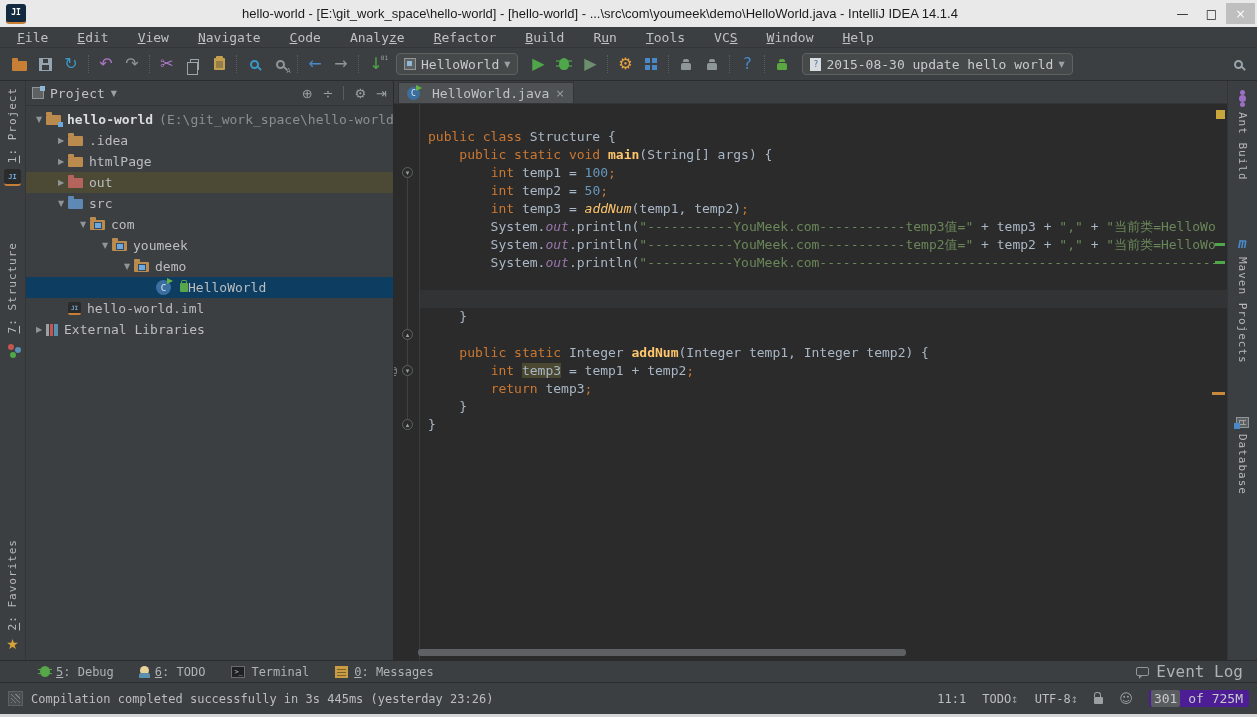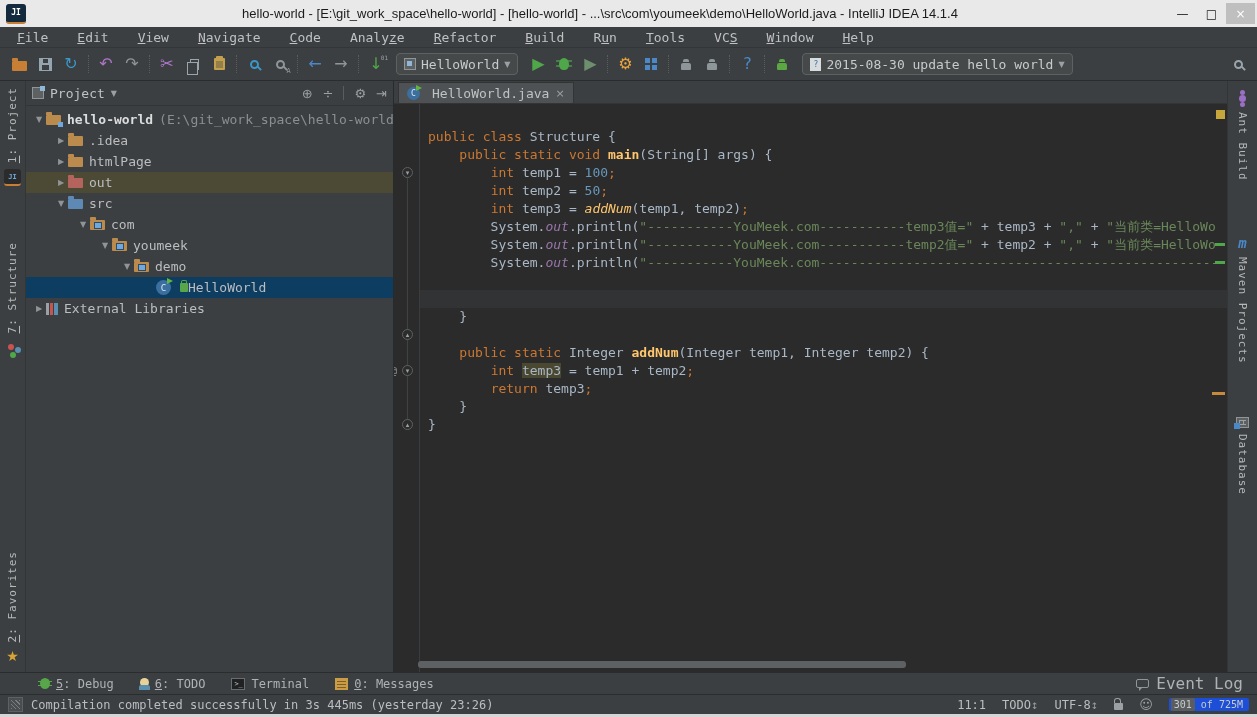--- a/index.html
+++ b/index.html
@@ -143,30 +143,30 @@
   .ic-debug{width:10px;height:11px;border-radius:50%;background:#57A64A;position:relative;}
   .ic-debug::before{content:"";position:absolute;left:-2px;top:3px;width:14px;height:1px;background:#57A64A;box-shadow:0 4px 0 #57A64A;}
   .ic-todo{width:9px;height:9px;border-radius:50%;background:#E8D29A;position:relative;margin-top:-3px;}
   .ic-todo::after{content:"";position:absolute;left:-1px;top:7px;width:11px;height:5px;background:#5A8FB0;border-radius:2px 2px 0 0;}
   .ic-terminal{width:14px;height:12px;background:#1F2123;border:1px solid #6A6D6F;color:#C2C6C8;font-size:7px;line-height:10px;padding-left:2px;}
   .ic-messages{width:13px;height:12px;background:#C99C45;position:relative;}
   .ic-messages::before{content:"";position:absolute;inset:2px;background:repeating-linear-gradient(0deg,#7A6226 0 1px,transparent 1px 3px);}
   .bb-right{margin-left:auto;display:flex;align-items:center;gap:7px;margin-right:14px;color:#AEB2B4;font-size:16px;}
   .ic-eventlog{width:13px;height:9px;border:1px solid #8F9699;border-radius:2px;position:relative;}
   .ic-eventlog::after{content:"";position:absolute;left:2px;bottom:-4px;border-left:4px solid #8F9699;border-bottom:4px solid transparent;}
-  .statusbar{height:20px;display:flex;align-items:center;border-top:1px solid #2A2C2E;padding:0 8px;gap:8px;flex:none;font-size:12px;}
+  .statusbar{height:32px;display:flex;align-items:center;border-top:1px solid #2A2C2E;padding:0 8px;gap:8px;flex:none;font-size:12px;}
   .sb-icon{width:15px;height:15px;background:#4A4D4F;border:1px solid #5E6162;position:relative;}
   .sb-icon::before{content:"";position:absolute;inset:2px;background:repeating-linear-gradient(45deg,#7A7D7F 0 1px,transparent 1px 3px);}
   .sb-msg{color:#BBBDBF;white-space:nowrap;}
   .sb-right{margin-left:auto;display:flex;align-items:center;gap:16px;color:#BBBDBF;}
   .sb-arrows{font-size:9px;color:#9AA0A3;font-family:"DejaVu Sans",sans-serif;}
   .ic-lock{width:9px;height:7px;background:#9AA0A3;border-radius:1px;position:relative;margin-top:4px;}
   .ic-lock::before{content:"";position:absolute;left:0px;top:-5px;width:5px;height:4px;border:1px solid #9AA0A3;border-bottom:none;border-radius:3px 3px 0 0;}
   .ic-hector{color:#9AA0A3;font-size:13px;font-family:"DejaVu Sans",sans-serif;}
-  .mem-pill{background:#1d4ed8;border-radius:2px;padding:1px 6px;font-size:10px;color:#C8CACC;white-space:nowrap;}
+  .mem-pill{background:#4c1d95;border-radius:2px;padding:1px 6px;font-size:13px;color:#C8CACC;white-space:nowrap;}
   .mem-used{background:#5A5D5F;padding:1px 3px;margin-left:-4px;border-radius:2px;}
   .bottom-edge{height:3px;background:#D6D6D6;flex:none;}
 </style>
 </head>
 <body>
 
 <div id="window">
 
   <div class="titlebar">
     <div class="title-logo">JI</div>
@@ -358,20 +358,25 @@
           <div class="t-row" style="padding-left: 94px;">
             <span class="t-arrow">▼</span>
             <span class="t-ic t-fold t-pkg"></span>
             <span class="t-label">demo</span>
           </div>
           <div class="t-row selected" style="padding-left: 116px;">
             <span class="t-arrow"></span>
             <span class="t-ic t-class">C</span>
             <span class="t-lock"></span>
             <span class="t-label">HelloWorld</span>
+          </div>
+          <div class="t-row" style="padding-left: 28px;">
+            <span class="t-arrow"></span>
+            <span class="t-ic t-iml">JI</span>
+            <span class="t-label">hello-world.iml</span>
           </div>
           <div class="t-row" style="padding-left: 6px;">
             <span class="t-arrow">▶</span>
             <span class="t-ic t-lib"></span>
             <span class="t-label">External Libraries</span>
           </div>
         </div>
     </div>
 
     <div class="editor-col">

